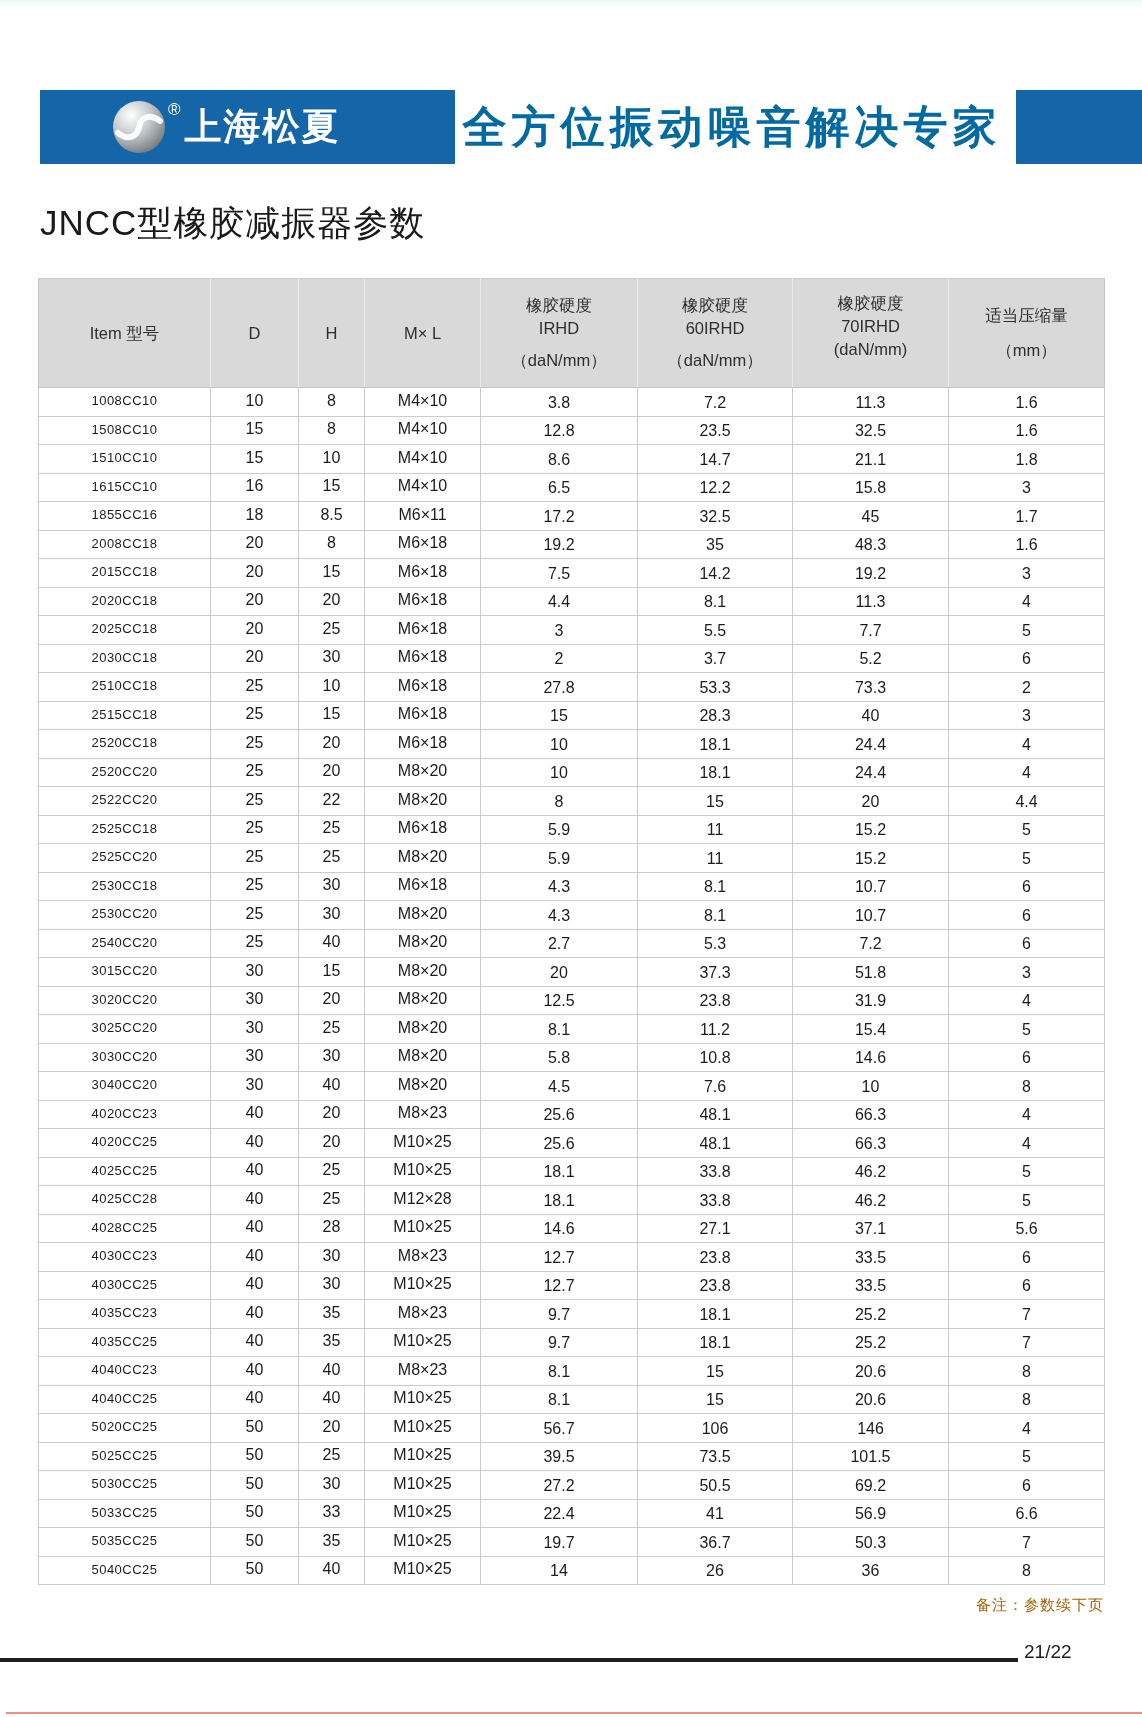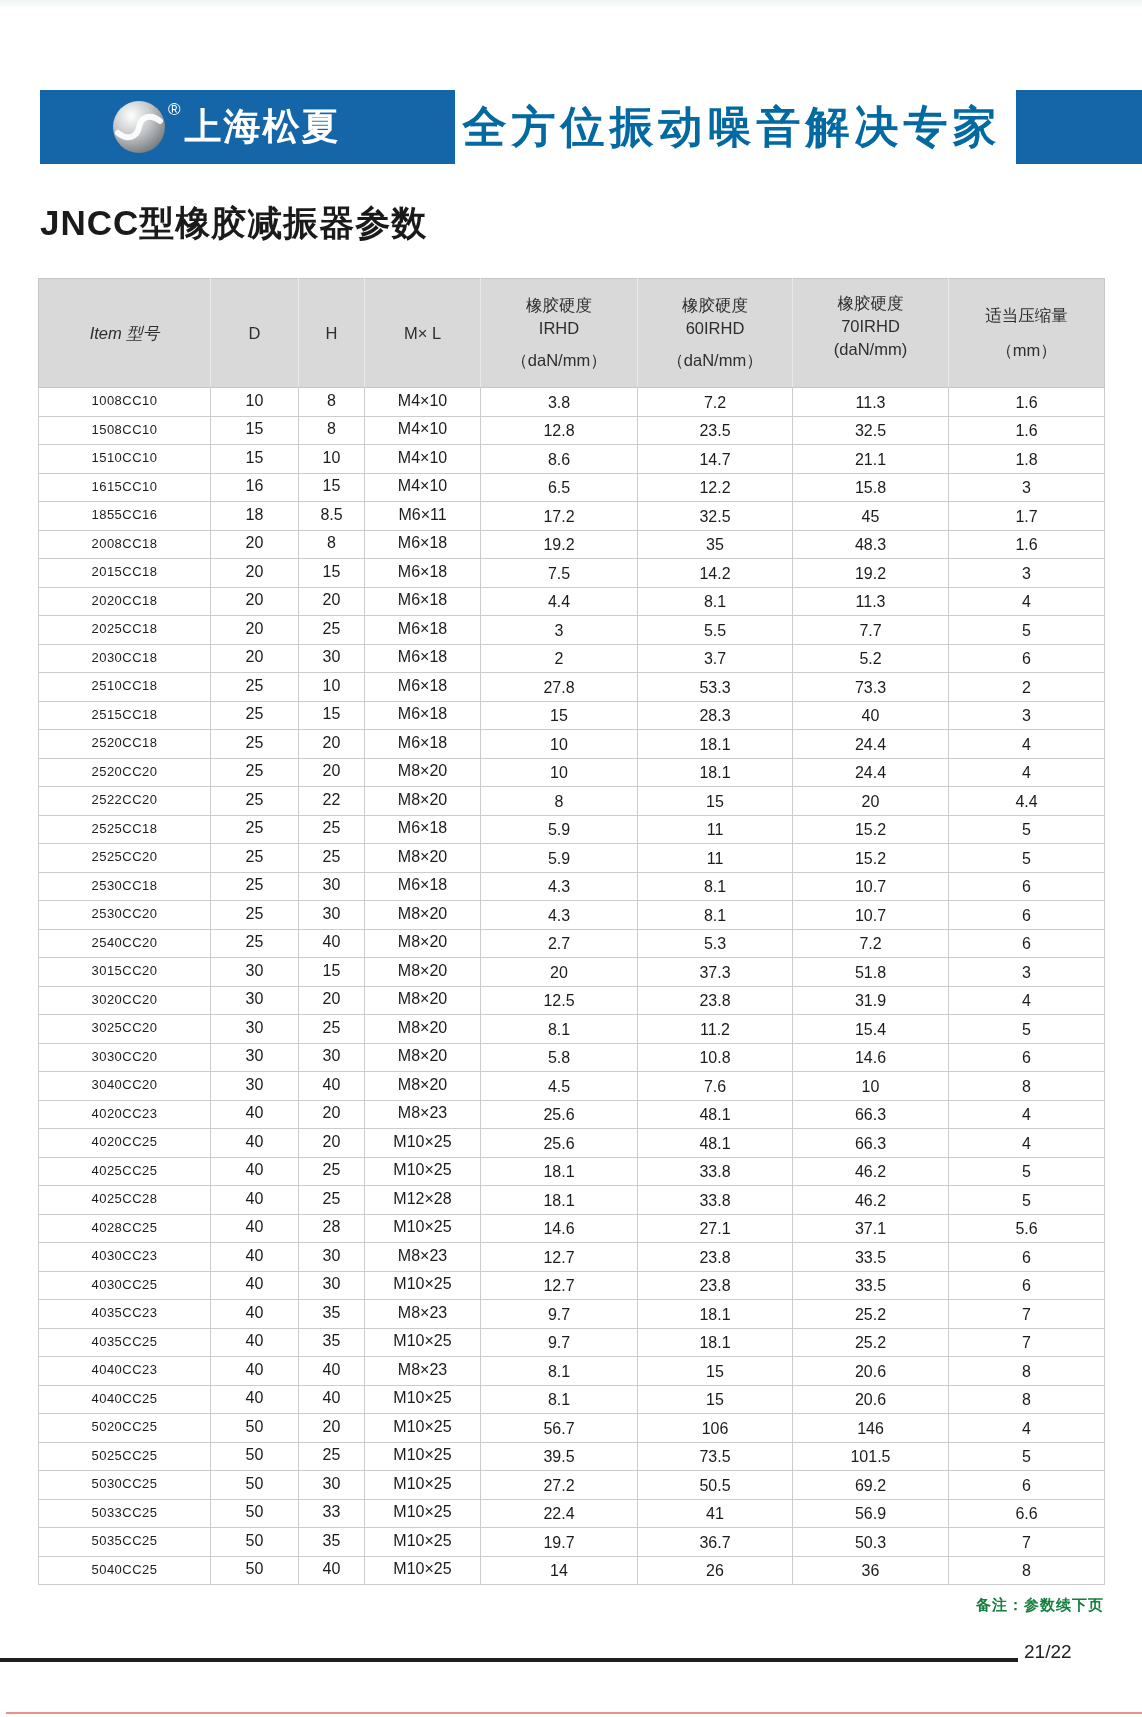--- a/index.html
+++ b/index.html
@@ -13,47 +13,47 @@
   .logo-box{position:absolute;left:40px;top:90px;width:415px;height:74px;
     display:flex;align-items:center;padding-left:72px;box-sizing:border-box;}
   .logo-sphere{width:54px;height:54px;flex:0 0 auto;}
   .reg-mark{color:#ffffff;font-size:17px;position:relative;top:-17px;left:2px;font-weight:400;}
   .logo-text{color:#ffffff;font-size:37px;font-weight:700;letter-spacing:2px;margin-left:6px;}
   .slogan{position:absolute;left:458px;top:90px;width:548px;height:74px;
     display:flex;align-items:center;justify-content:center;
     font-size:44px;font-weight:700;letter-spacing:5px;color:#0369a1;white-space:nowrap;}
   .right-box{position:absolute;left:1016px;top:90px;width:126px;height:74px;}
   
-  .page-title{position:absolute;left:40px;top:200px;font-size:35px;font-weight:700;
+  .page-title{position:absolute;left:40px;top:200px;font-size:35px;font-weight:400;
     letter-spacing:1px;color:#1a1a1a;}
   
   .table-wrap{position:absolute;left:38px;top:278px;width:1066px;}
   table{width:1066px;border-collapse:collapse;table-layout:fixed;}
   thead th{
     height:94px;background:#d9d9d9;font-weight:400;color:#2e2e2e;
     font-size:16.5px;text-align:center;vertical-align:middle;
     border:1px solid #c6c6c6;border-left:1px solid #e9e9e9;border-right:1px solid #e9e9e9;
     line-height:23px;padding:0;
   }
-  thead th:first-child{border-left:1px solid #c6c6c6;font-style:italic;}
+  thead th:first-child{border-left:1px solid #c6c6c6;}
   thead th:last-child{border-right:1px solid #c6c6c6;}
   thead th.h4 div:last-child,thead th.h5 div:last-child{margin-top:9px;}
   thead th.h6{padding-bottom:14px;}
   thead th.h7 div:last-child{margin-top:12px;}
   tbody td{
     height:25.5px;padding:0;text-align:center;vertical-align:middle;
     font-size:16px;color:#1c1c1c;border:1px solid #cccccc;background:#ffffff;
     white-space:nowrap;overflow:hidden;
   }
   tbody td.c0{font-size:13px;letter-spacing:0.5px;padding-bottom:2px;}
   tbody td.c1,tbody td.c2,tbody td.c3{padding-bottom:2px;}
   tbody td.c4,tbody td.c5,tbody td.c6,tbody td.c7{padding-top:2px;}
   
   .note{position:absolute;left:38px;top:1596px;width:1066px;text-align:right;
-    font-size:15px;color:#15803d;letter-spacing:1px;font-weight:bold;}
+    font-size:15px;color:#a16207;letter-spacing:1px;}
   .footer-rule{position:absolute;left:0;top:1658px;width:1018px;height:4px;background:#1f1f1f;}
   .page-number{position:absolute;left:1024px;top:1641px;font-size:19px;color:#222222;}
   .bottom-red-line{position:absolute;left:6px;top:1712px;width:1136px;height:2px;background:#ef9086;}
 </style>
 </head>
 <body>
 
 <div class="top-scan-edge"></div>
 
 <div class="logo-box" style="background:#1565a9;">

